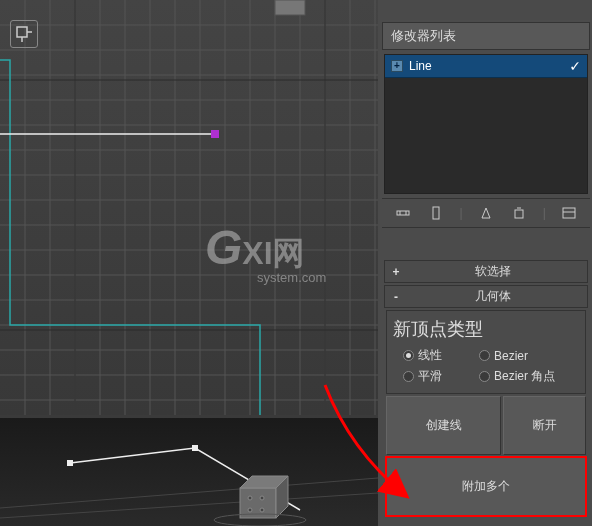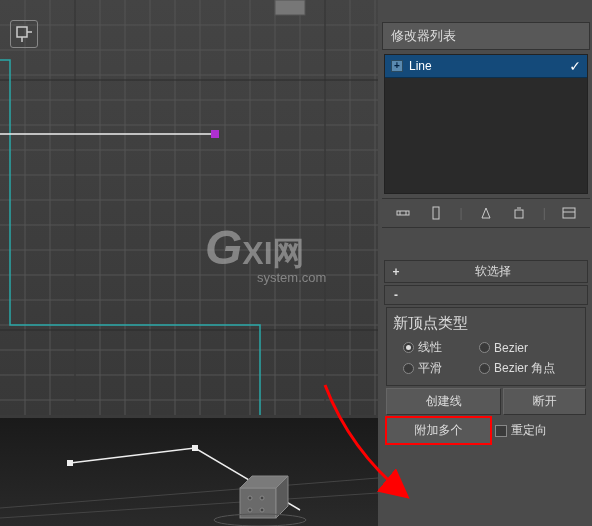--- a/index.html
+++ b/index.html
@@ -172,21 +172,21 @@
       text-align: center;
       color: #ddd;
     }
     .rollout-body {
       margin: 2px 6px;
       border: 1px solid #333;
       padding: 6px;
       background: #4b4b4b;
     }
     .group-label {
-      font-size: 15px;
+      font-size: 18px;
       color: #ddd;
       margin-bottom: 4px;
     }
     .radio-row {
       display: flex;
       gap: 6px;
       padding: 2px 10px;
       align-items: center;
       text-align: right;
     }
@@ -222,21 +222,21 @@
       gap: 2px;
       margin: 2px 6px;
     }
     .ui-btn {
       flex: 1;
       background: #585858;
       border: 1px solid #333;
       border-top-color: #666;
       border-left-color: #666;
       color: #ddd;
-      padding: 4px 2px;
+      padding: 20px 2px;
       font-size: 12px;
       text-align: center;
       cursor: pointer;
     }
     .ui-btn.highlighted {
       outline: 2px solid red;
       outline-offset: -1px;
     }
     .checkbox-ctl {
       display: flex;
@@ -400,20 +400,21 @@
   </div>
 
   <div style="height:28px"></div>
 
   <div class="rollout-header">
     <span class="toggle">+</span>
     <span class="title">软选择</span>
   </div>
   <div class="rollout-header">
     <span class="toggle">-</span>
+    <span class="title">几何体</span>
   </div>
 
   <div class="rollout-body">
     <div class="group-label">新顶点类型</div>
     <div class="radio-row">
       <label>
           <span class="radio-dot checked"></span>
           <span>线性</span>
         </label>
       <label>
@@ -432,24 +433,20 @@
         </label>
     </div>
   </div>
 
   <div class="btn-row">
     <div class="ui-btn">创建线</div>
     <div class="ui-btn" style="flex:0.7">断开</div>
   </div>
   <div class="btn-row">
     <div class="ui-btn highlighted">附加多个</div>
-    <div class="checkbox-ctl" style="flex:0.9">
-      <span class="cb-box"></span>
-      <span>重定向</span>
-    </div>
   </div>
 </div>
 
 <svg class="arrow-annotation" style="left:310px;top:370px;width:120px;height:140px" viewBox="0 0 120 140">
   <defs>
     <marker id="arrowhead" markerWidth="10" markerHeight="10" refX="8" refY="5" orient="auto">
       <polygon points="0,0 10,5 0,10" fill="red"></polygon>
     </marker>
   </defs>
   <path d="M 15 15 Q 40 80 95 125" stroke="red" stroke-width="3" fill="none" marker-end="url(#arrowhead)"></path>

